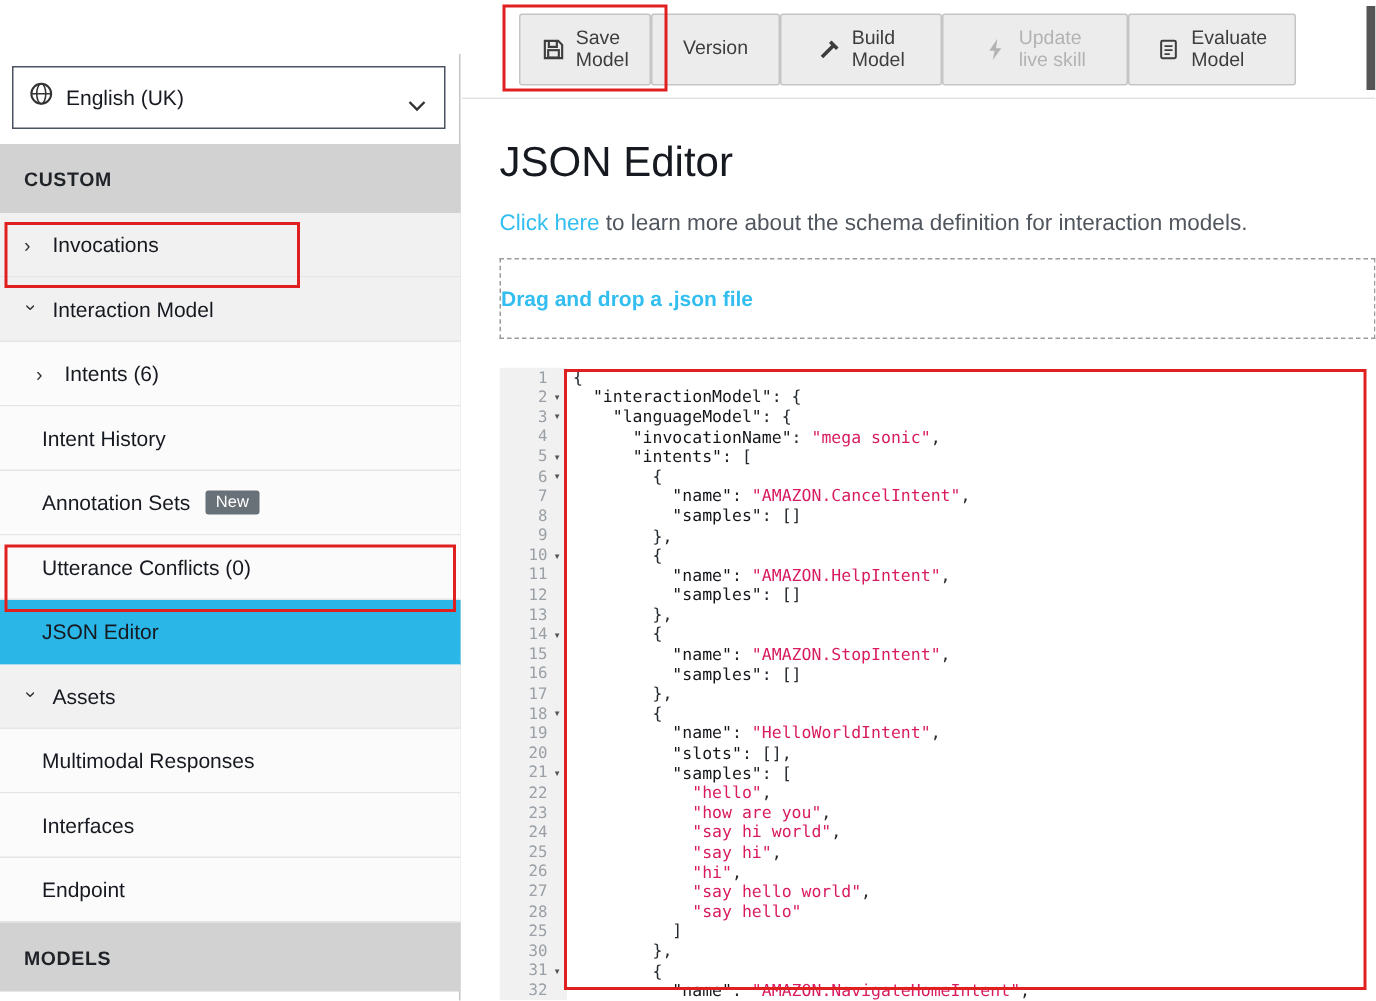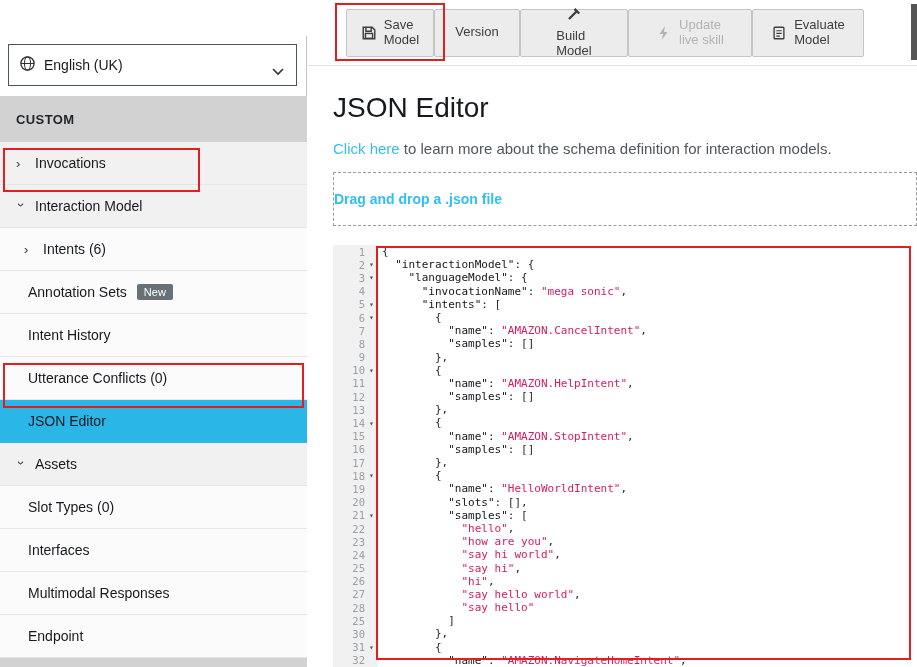--- a/index.html
+++ b/index.html
@@ -81,44 +81,41 @@
       </div>
       <div class="nav-item lvl0">
         <span class="chev down">›</span>
         <span class="nav-label">Interaction Model</span>
       </div>
       <div class="nav-item lvl1">
         <span class="chev">›</span>
         <span class="nav-label">Intents (6)</span>
       </div>
       <div class="nav-item lvl2">
+        <span class="nav-label">Intent History</span>
+      </div>
+      <div class="nav-item lvl2">
         <span class="nav-label">Annotation Sets</span>
         <span class="badge">New</span>
-      </div>
-      <div class="nav-item lvl2">
-        <span class="nav-label">Intent History</span>
       </div>
       <div class="nav-item lvl2">
         <span class="nav-label">Utterance Conflicts (0)</span>
       </div>
       <div class="nav-item lvl2 selected">
         <span class="nav-label">JSON Editor</span>
       </div>
       <div class="nav-item lvl0">
         <span class="chev down">›</span>
         <span class="nav-label">Assets</span>
       </div>
       <div class="nav-item lvl2">
-        <span class="nav-label">Slot Types (0)</span>
+        <span class="nav-label">Multimodal Responses</span>
       </div>
       <div class="nav-item lvl2">
         <span class="nav-label">Interfaces</span>
-      </div>
-      <div class="nav-item lvl2">
-        <span class="nav-label">Multimodal Responses</span>
       </div>
       <div class="nav-item lvl2">
         <span class="nav-label">Endpoint</span>
       </div>
       <div class="section-header">MODELS</div>
     </div>
 </div>
 
 <div class="main">
   <div class="toolbar">
@@ -130,21 +127,21 @@
             <path d="M5.5 2.5v4.5h6V2.5" fill="none" stroke="currentColor" stroke-width="1.6"></path>
             <rect x="5" y="9.5" width="8" height="5.5" fill="none" stroke="currentColor" stroke-width="1.6"></rect>
           </svg>
         </span>
         <span class="lbl">Save
 Model</span>
       </button>
       <button class="tbtn" style="width: 86px;">
         <span class="lbl">Version</span>
       </button>
-      <button class="tbtn" style="width: 108px; flex-direction: column;">
+      <button class="tbtn" style="width: 108px;">
         <span class="icon">
           <svg viewBox="0 0 18 18">
             <path d="M10.5 2.2l5.3 5.3-1.9 1.9-1.7-1.7-7.9 7.9-1.9-1.9 7.9-7.9-1.7-1.7z" fill="currentColor"></path>
           </svg>
         </span>
         <span class="lbl">Build
 Model</span>
       </button>
       <button class="tbtn disabled" aria-disabled="true" style="width: 124px;">
         <span class="icon">

